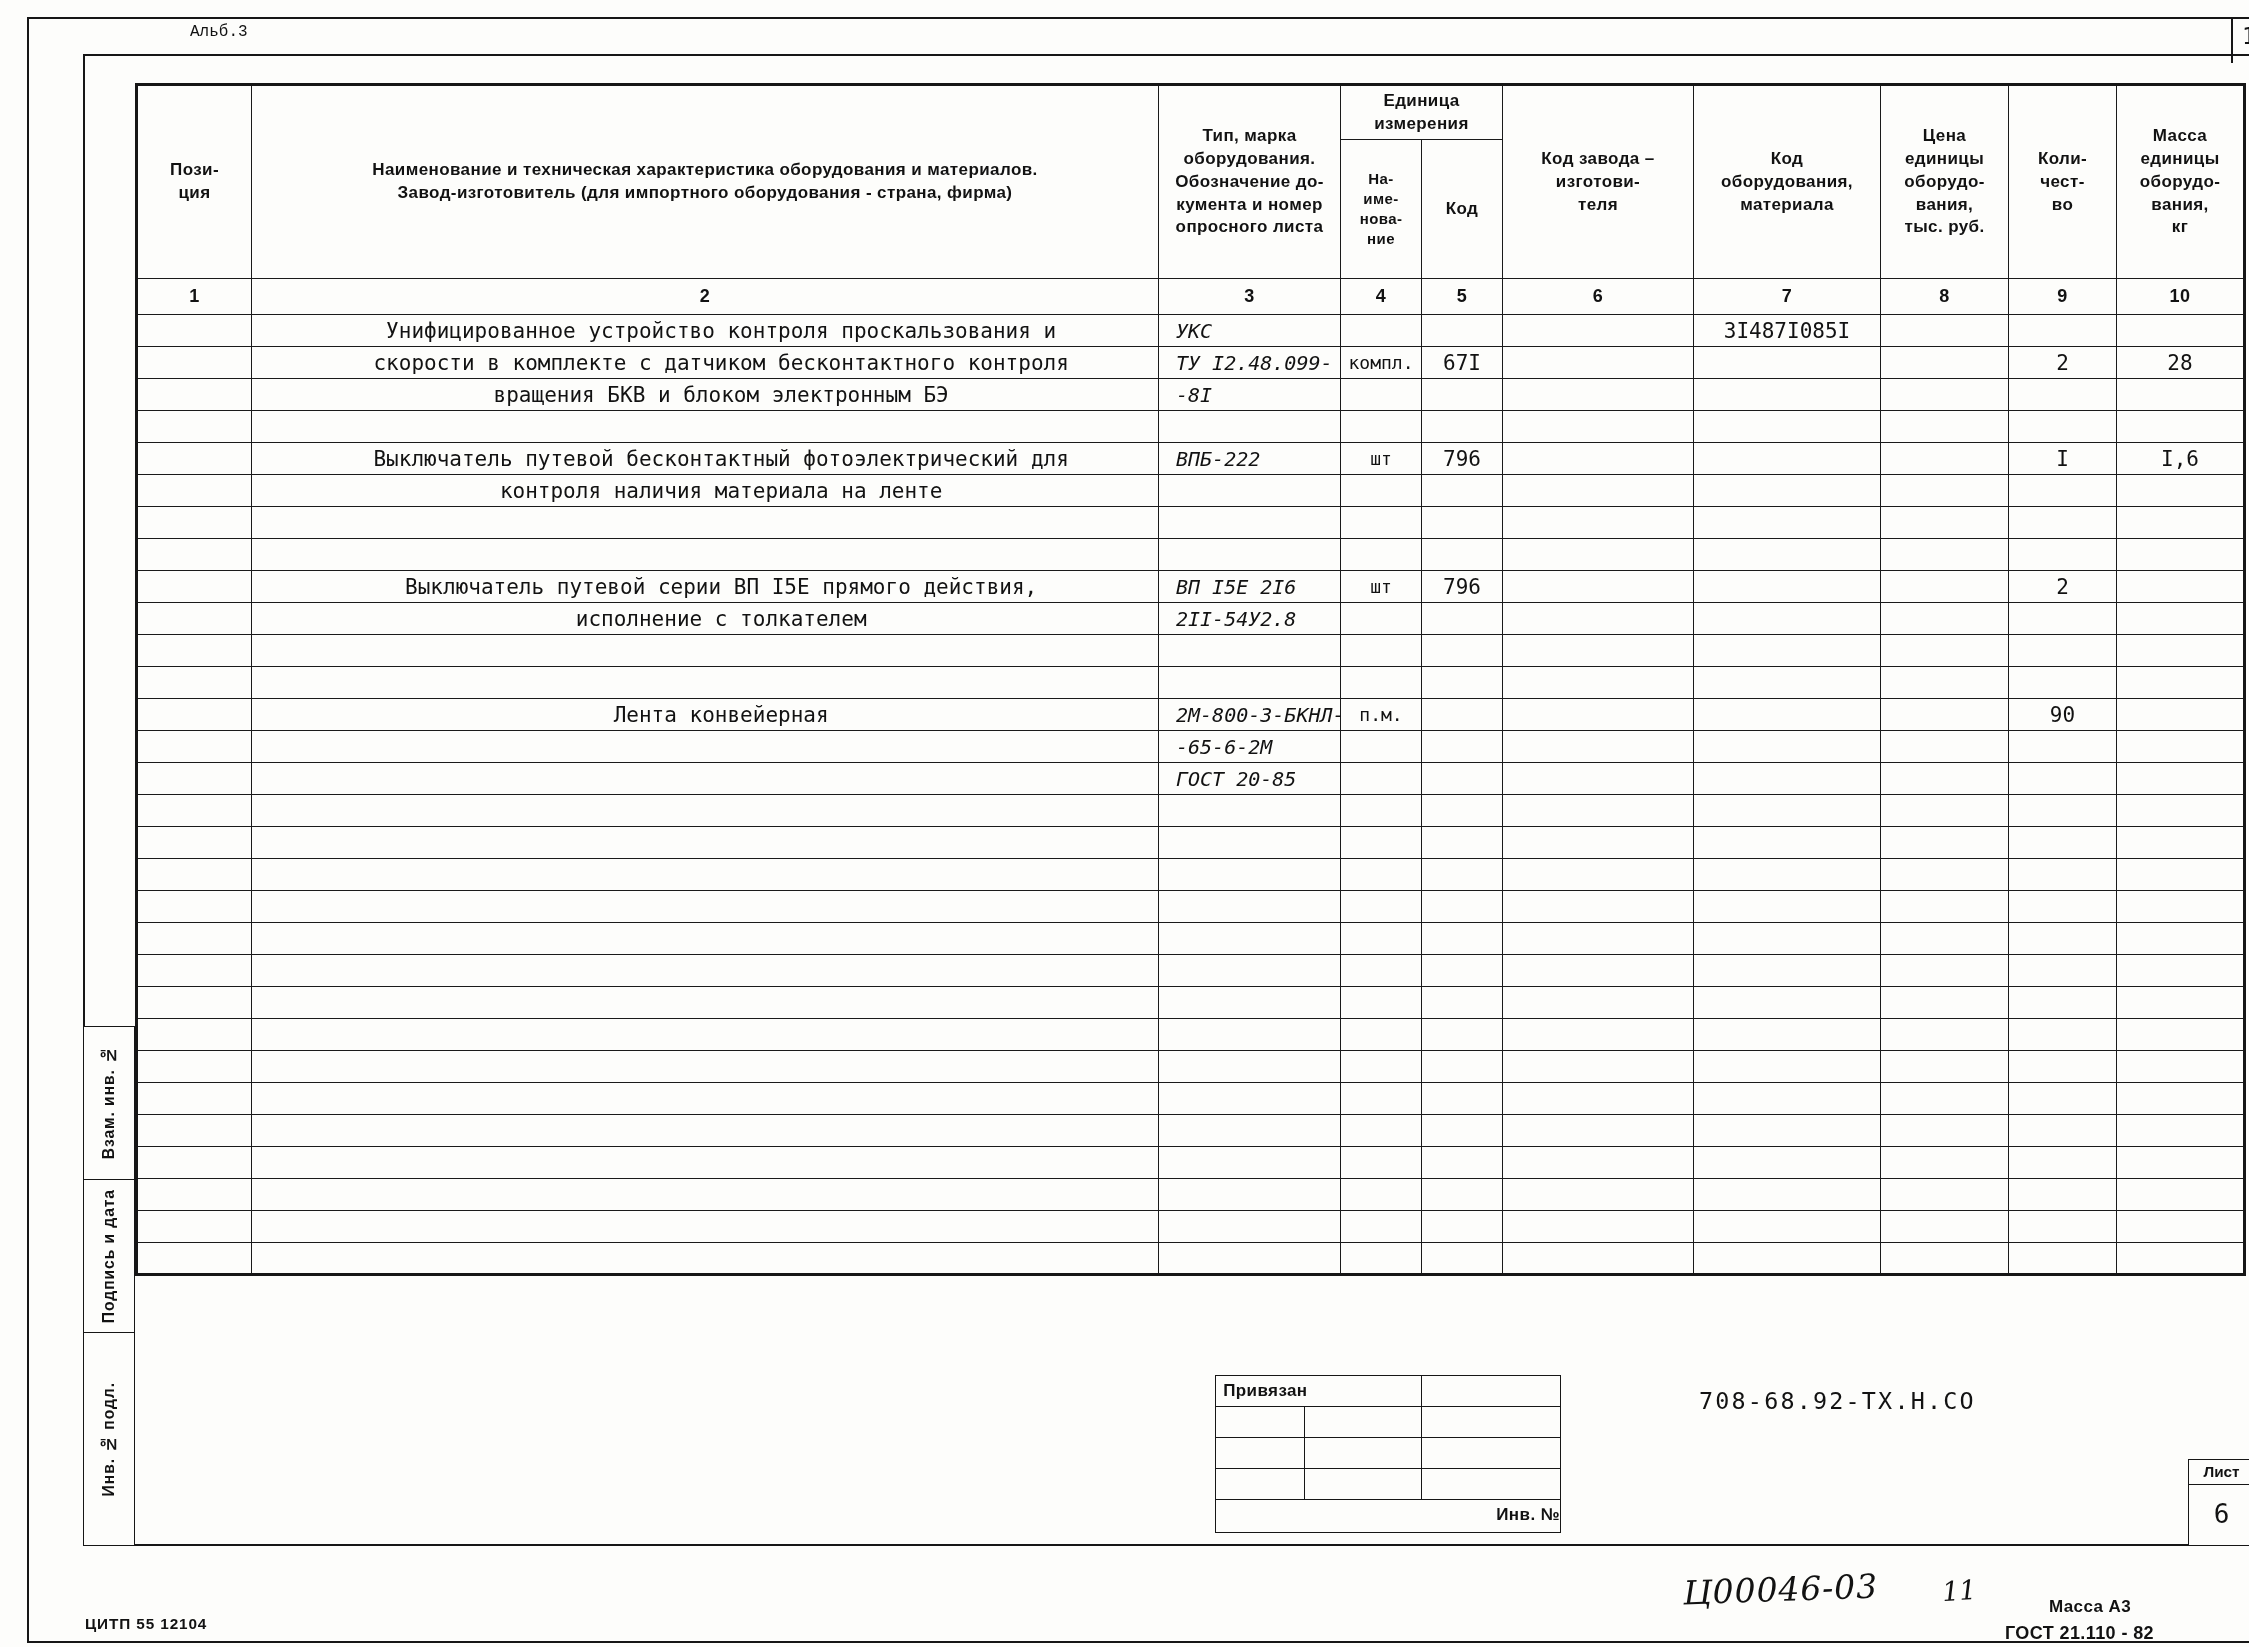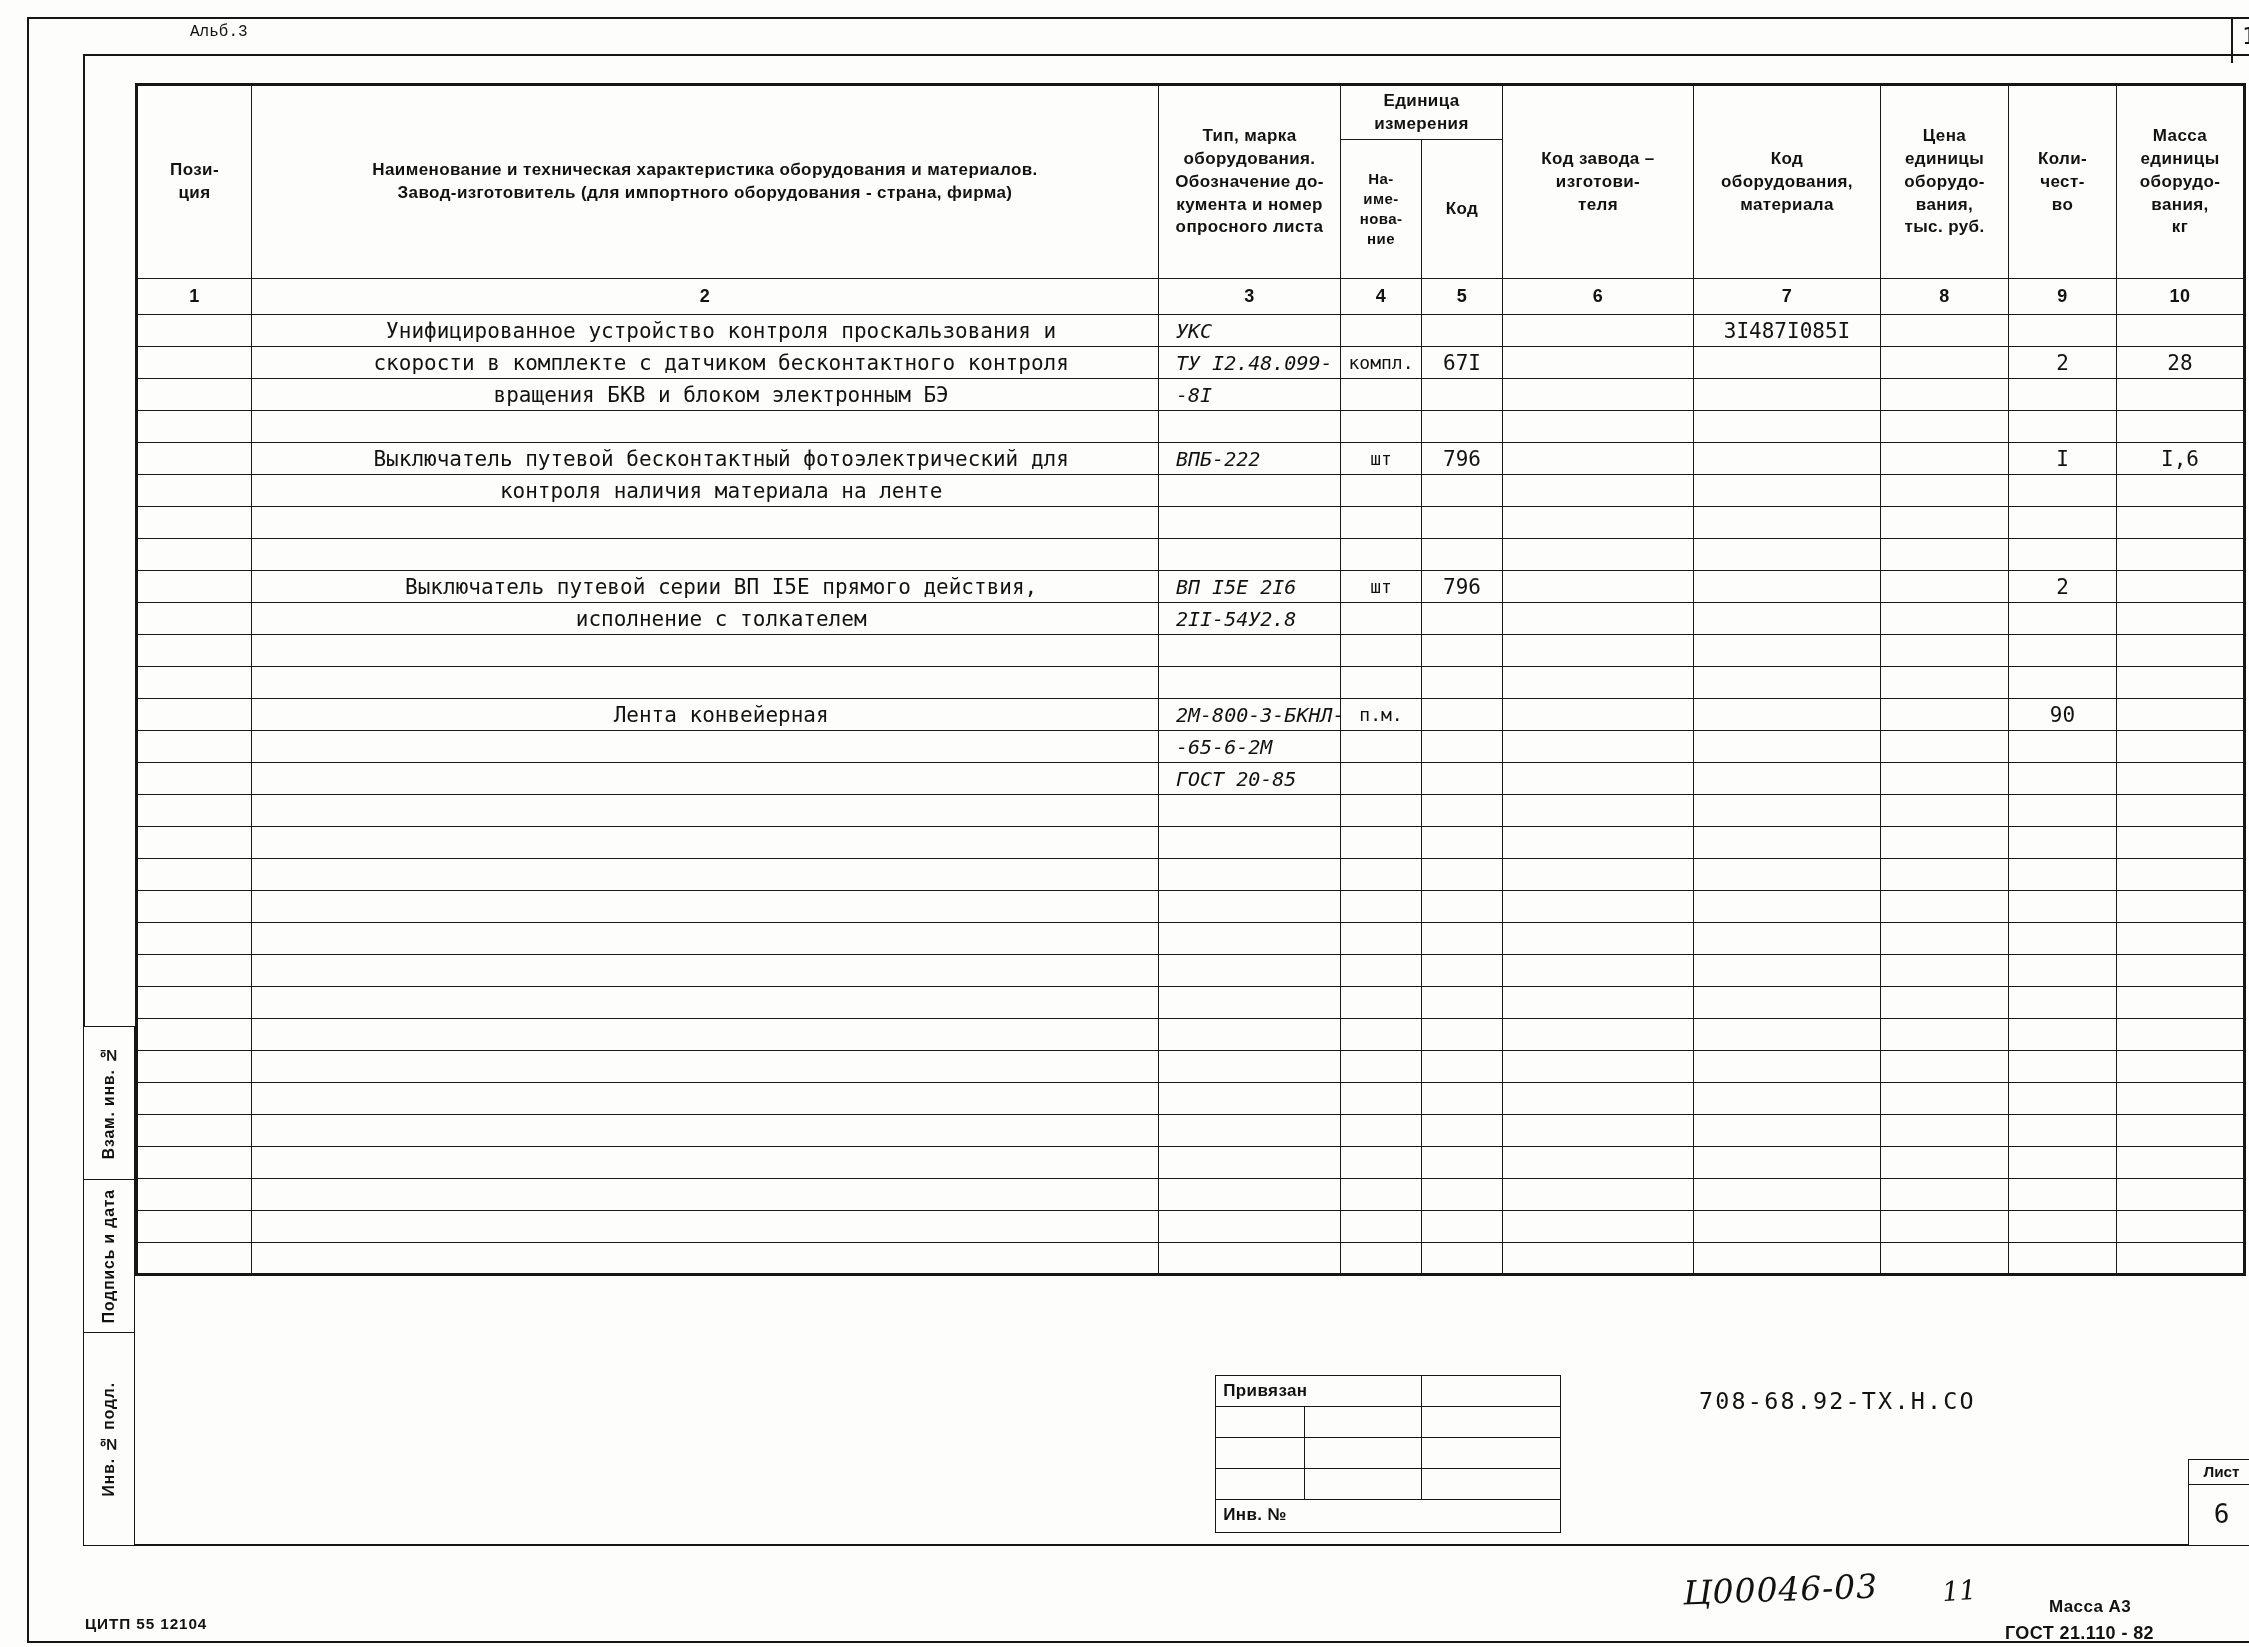--- a/index.html
+++ b/index.html
@@ -546,21 +546,21 @@
       <div class="bcell" style="width:90px;"></div>
       <div class="bcell" style="width:117px;"></div>
       <div class="bcell" style="width:139px;"></div>
     </div>
     <div class="brow">
       <div class="bcell" style="width:90px;"></div>
       <div class="bcell" style="width:117px;"></div>
       <div class="bcell" style="width:139px;"></div>
     </div>
     <div class="brow">
-      <div class="bcell lbl" style="width:346px;">Инв. №</div>
+      <div class="bcell lbl" style="width:346px;text-align:right;">Инв. №</div>
     </div>
   </div>
 
   <div id="doc-number">708-68.92-ТХ.Н.СО</div>
   <div id="sheet-box">
     <div class="cap">Лист</div>
     <div class="val">6</div>
   </div>
 
   <div id="citp">ЦИТП  55 12104</div>

